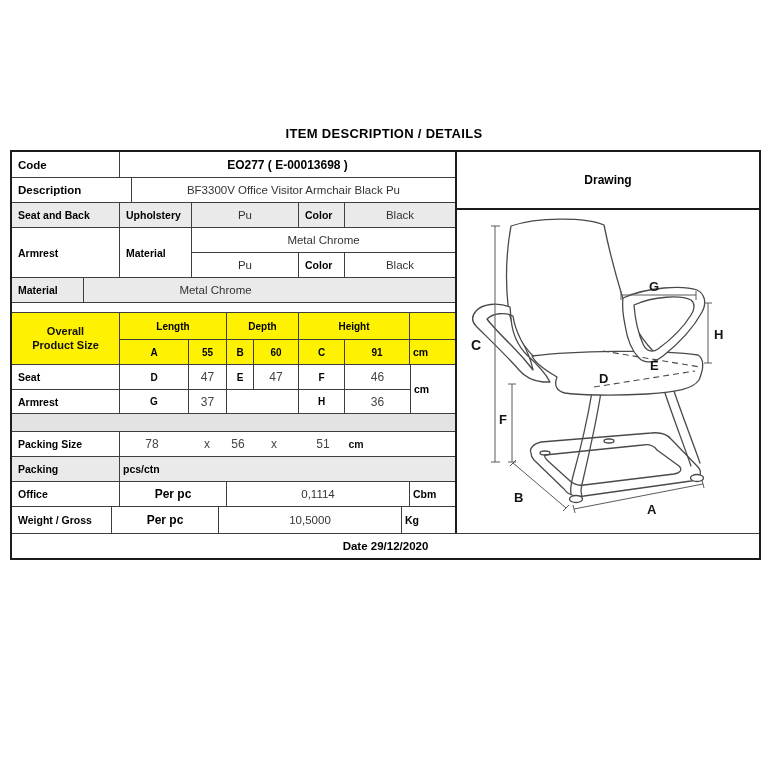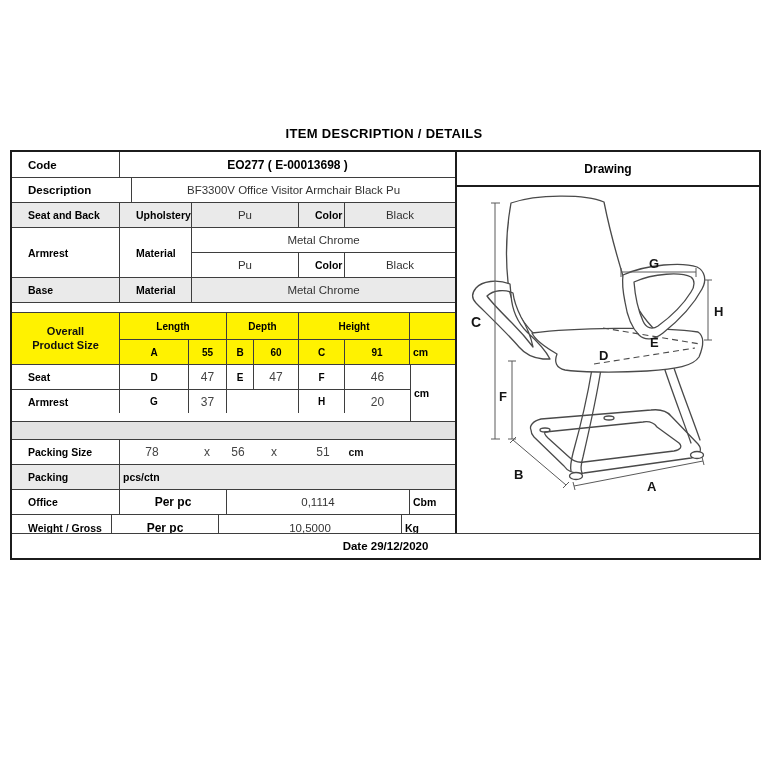--- a/index.html
+++ b/index.html
@@ -17,34 +17,34 @@
   .sheet{position:absolute;left:10px;top:150px;width:751px;height:410px;border:2px solid var(--border-strong);background:#fff;}
   .left{position:absolute;left:0;top:0;width:445px;height:381px;border-right:2px solid var(--border-strong);}
   .row{display:flex;border-bottom:1px solid var(--border);width:100%;}
   .row.nbb{border-bottom:none;}
   .subcol{display:flex;flex-direction:column;}
   .subrow{display:flex;border-bottom:1px solid var(--border);width:100%;}
   .subrow.nb{border-bottom:none;}
   .c{display:flex;align-items:center;justify-content:center;border-right:1px solid var(--border);height:100%;overflow:hidden;}
   .subrow .c{height:auto;align-self:stretch;}
   .nr{border-right:none !important;}
-  .lab{justify-content:flex-start;padding-left:16px;font-weight:bold;font-size:10.5px;color:#000;}
+  .lab{justify-content:flex-start;padding-left:6px;font-weight:bold;font-size:10.5px;color:#000;}
   .lab2{font-weight:bold;font-size:11px;text-align:center;justify-content:center;padding:0 20px;line-height:1.25;}
   .val{font-size:11.5px;color:#333;}
   .vb{font-weight:bold;font-size:12px;color:#000;}
   .bl{font-weight:bold;font-size:10px;color:#000;}
   .num{font-size:12px;color:#444;}
   .unit{justify-content:flex-start;padding-left:3px;font-weight:bold;font-size:10.5px;color:#000;}
   .shade{background:var(--row-shade);}
   .shade2{background:var(--gap-shade);}
   .hl{background:var(--highlight);}
   .pk{position:relative;}
   .pk span{position:absolute;top:50%;transform:translate(-50%,-50%);}
   .drawing-cell{position:absolute;left:445px;top:0;width:302px;height:381px;background:#fff;}
-  .dheader{height:35px;border-bottom:2px solid var(--border-strong);display:flex;align-items:center;justify-content:center;
+  .dheader{height:58px;border-bottom:2px solid var(--border-strong);display:flex;align-items:center;justify-content:center;
            font-weight:bold;font-size:12px;color:#000;}
   .date-row{position:absolute;left:0;top:381px;width:747px;height:25px;border-top:1px solid var(--border);
             display:flex;align-items:center;justify-content:center;font-weight:bold;font-size:11.5px;color:#000;background:#fff;}
   svg .ln{stroke:#4a4a4a;stroke-width:1.3;fill:none;stroke-linecap:round;stroke-linejoin:round;}
   svg .fw{stroke:#4a4a4a;stroke-width:1.3;fill:#fff;stroke-linejoin:round;}
   svg .dash{stroke:#4a4a4a;stroke-width:1.1;fill:none;stroke-dasharray:6 4;}
   svg .dim{stroke:#5a5a5a;stroke-width:1;fill:none;}
   svg .dimlbl{font-family:"Liberation Sans",sans-serif;font-weight:bold;font-size:13px;fill:#141414;}
 </style>
 </head>
@@ -85,21 +85,20 @@
           </div>
           <div class="subrow nb" style="height:24px">
             <div class="c val" style="width:107px">Pu</div>
             <div class="c lab" style="width:46px">Color</div>
             <div class="c val nr" style="width:110px">Black</div>
           </div>
         </div>
       </div>
 
       <div class="row shade" style="height:25px">
-        <div class="c lab" style="width:108px">Base</div>
         <div class="c lab" style="width:72px">Material</div>
         <div class="c val nr" style="width:263px">Metal Chrome</div>
       </div>
 
       <div class="row" style="height:10px">
         <div class="c nr" style="width:443px"></div>
       </div>
 
       <div class="row" style="height:52px">
         <div class="c hl lab2" style="width:108px">Overall Product Size</div>
@@ -115,38 +114,38 @@
             <div class="c bl" style="width:38px">55</div>
             <div class="c bl" style="width:27px">B</div>
             <div class="c bl" style="width:45px">60</div>
             <div class="c bl" style="width:46px">C</div>
             <div class="c bl" style="width:65px">91</div>
             <div class="c unit nr" style="width:45px">cm</div>
           </div>
         </div>
       </div>
 
-      <div class="row" style="height:57px">
+      <div class="row" style="height:49px">
         <div class="subcol" style="width:398px">
           <div class="subrow" style="height:25px">
             <div class="c lab" style="width:108px">Seat</div>
             <div class="c bl" style="width:69px">D</div>
             <div class="c num" style="width:38px">47</div>
             <div class="c bl" style="width:27px">E</div>
             <div class="c num" style="width:45px">47</div>
             <div class="c bl" style="width:46px">F</div>
             <div class="c num nr" style="width:65px">46</div>
           </div>
           <div class="subrow nb" style="height:23px">
             <div class="c lab" style="width:108px">Armrest</div>
             <div class="c bl" style="width:69px">G</div>
             <div class="c num" style="width:38px">37</div>
             <div class="c" style="width:72px"></div>
             <div class="c bl" style="width:46px">H</div>
-            <div class="c num nr" style="width:65px">20</div>
+            <div class="c num nr" style="width:65px">36</div>
           </div>
         </div>
         <div class="c unit nr" style="width:45px;border-left:1px solid var(--border)">cm</div>
       </div>
 
       <div class="row shade2" style="height:18px">
         <div class="c nr" style="width:443px"></div>
       </div>
 
       <div class="row" style="height:25px">

